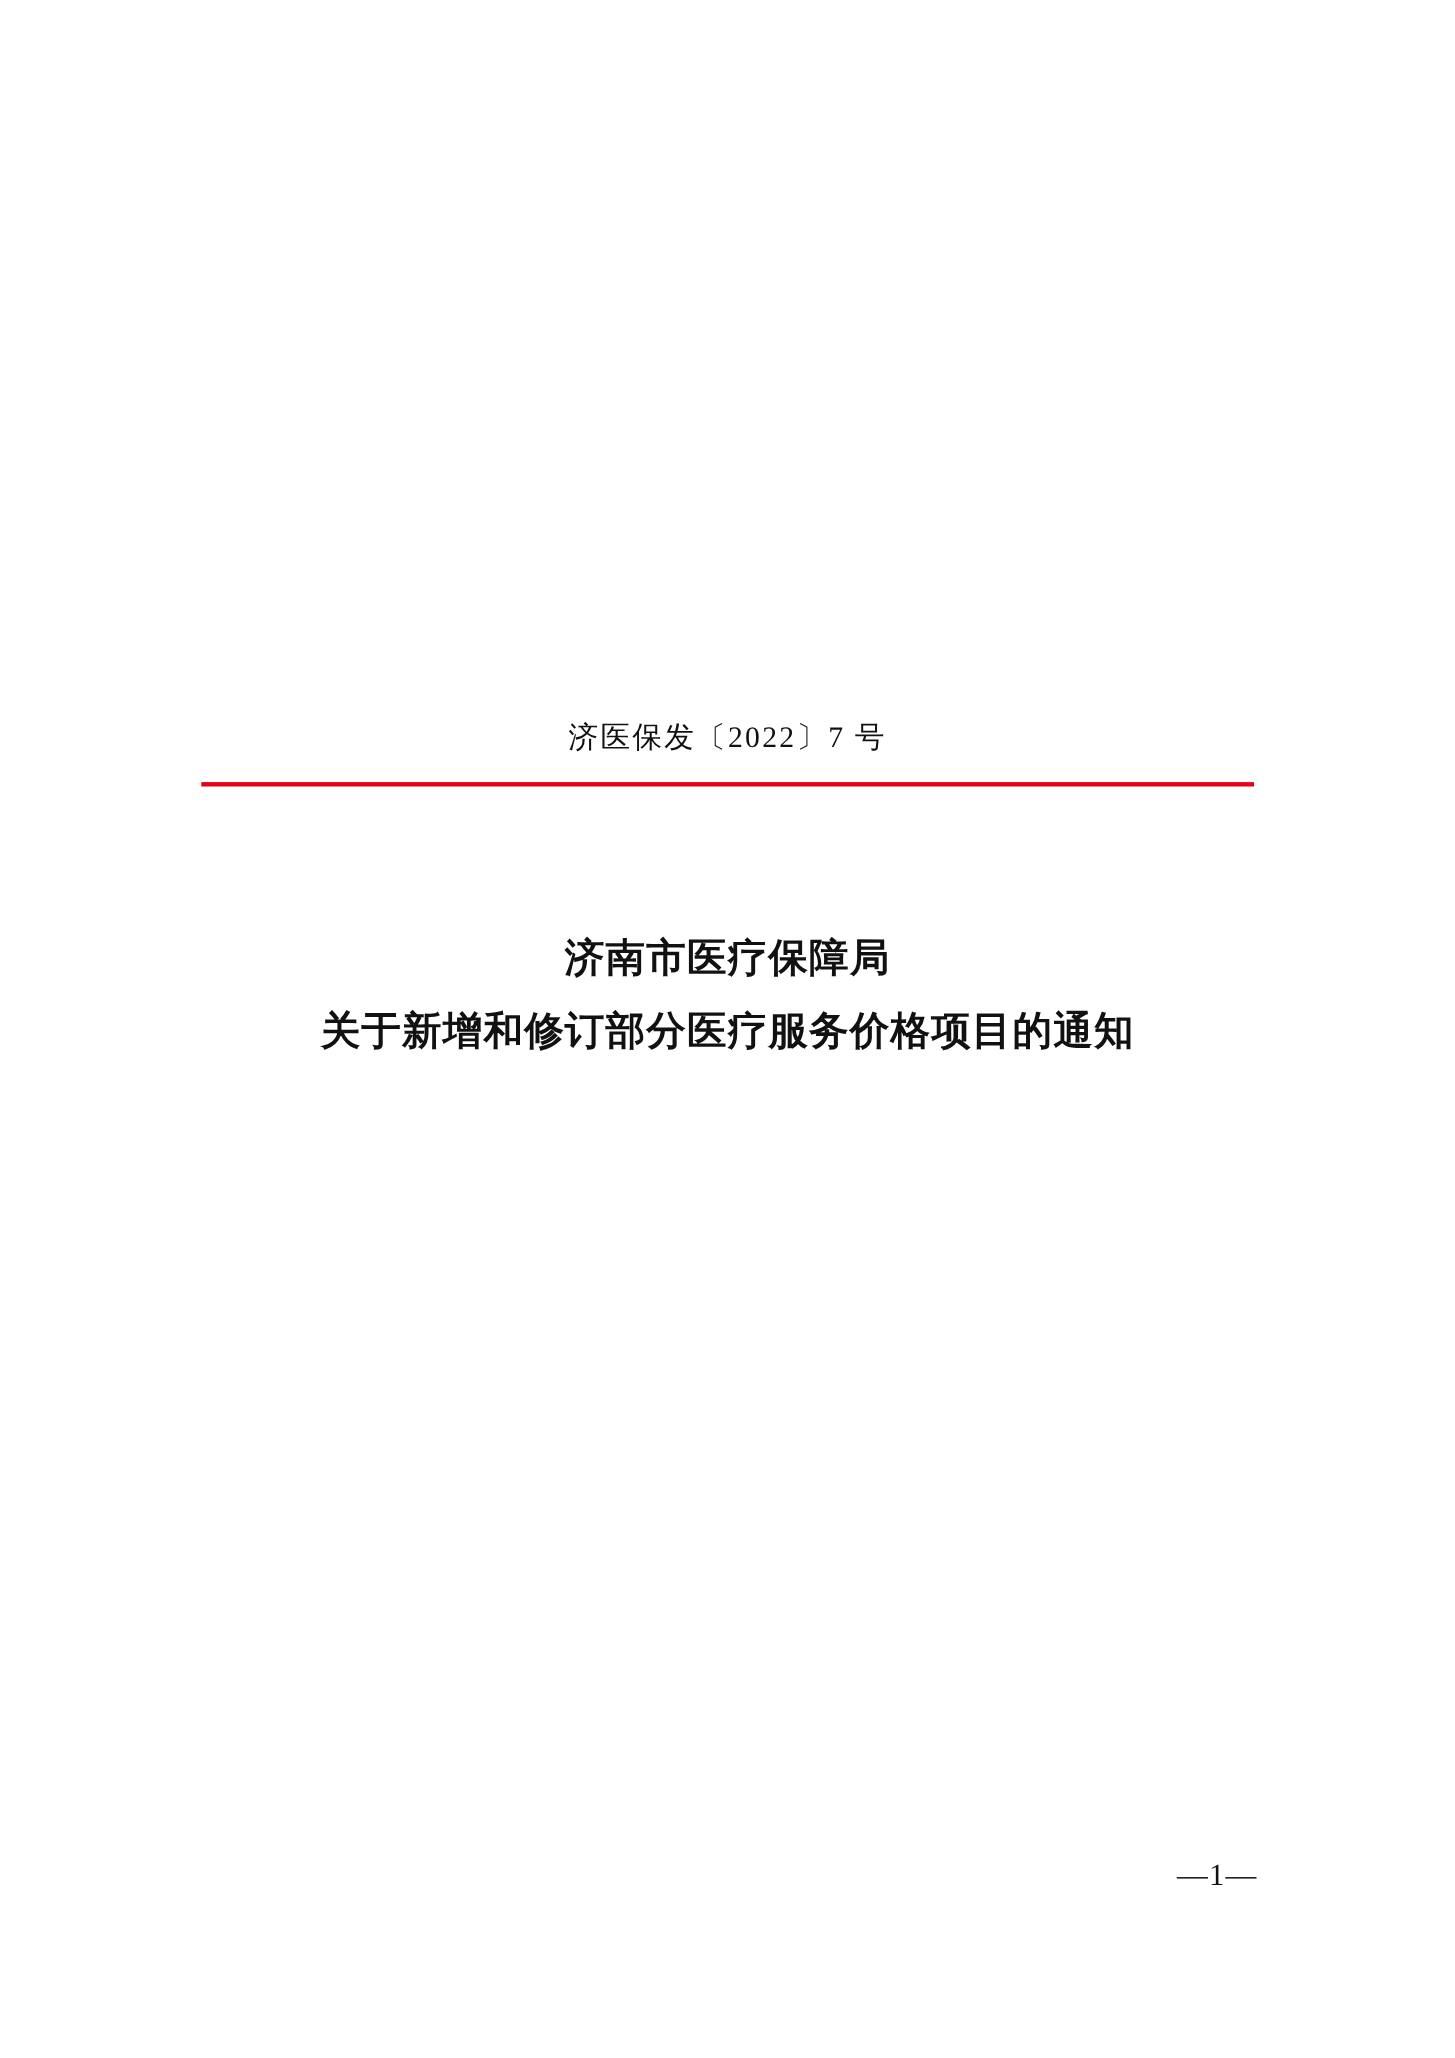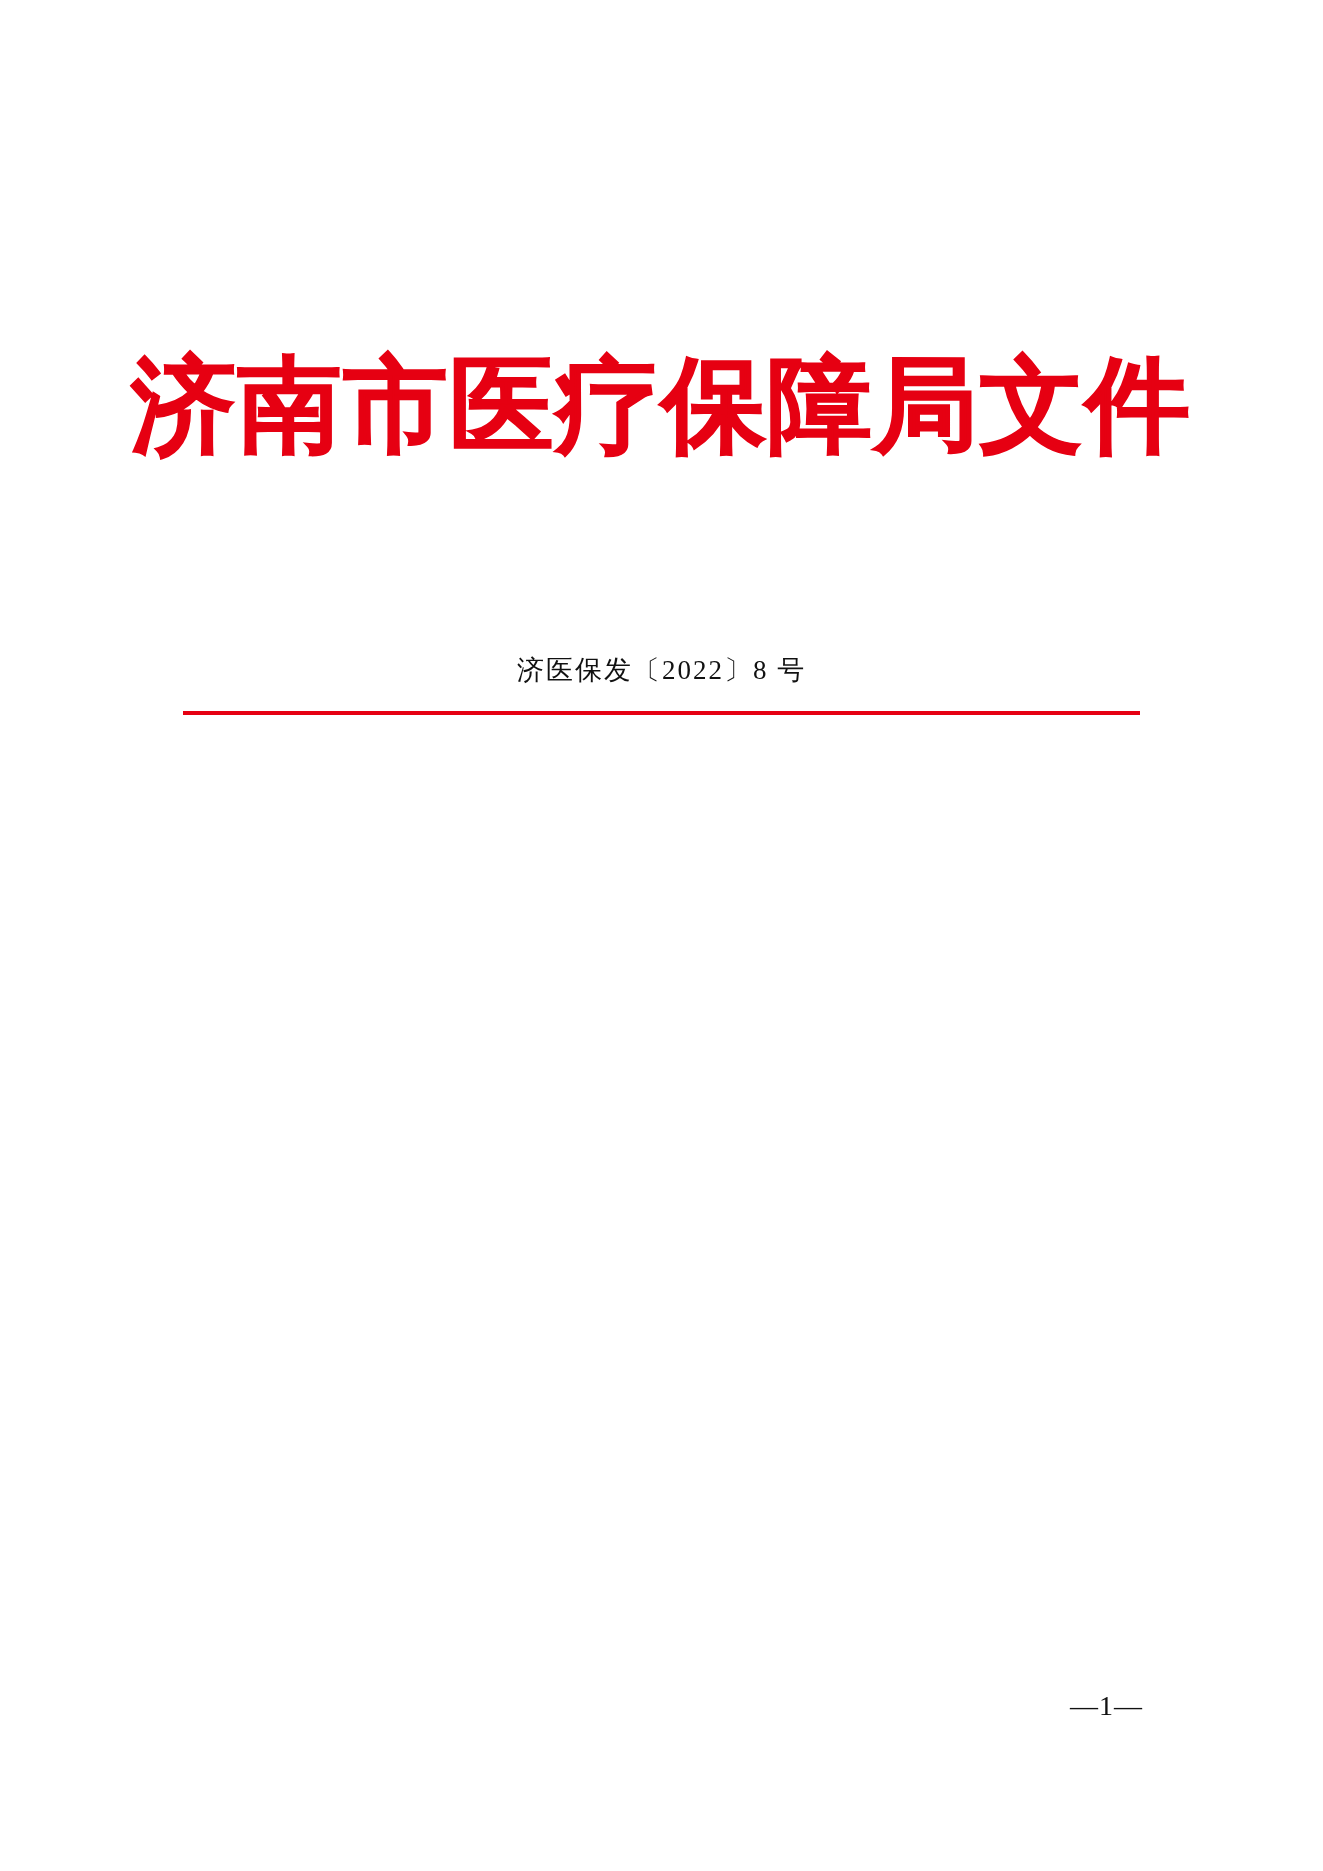--- a/index.html
+++ b/index.html
@@ -119,27 +119,28 @@
     font-size: 28px;
     letter-spacing: 1px;
     color: #111111;
   }
 </style>
 </head>
 <body>
 
 <div class="page">
 
-  <div class="masthead">
-    <div class="masthead-title">济南市医疗保障局文件</div>
-  </div>
 
-  <div class="doc-number">济医保发〔2022〕8 号</div>
+  <div class="doc-number">济医保发〔2022〕7 号</div>
 
   <div class="red-rule"></div>
 
+  <div class="title-block">
+    <div class="title-line">济南市医疗保障局</div>
+    <div class="title-line second">关于新增和修订部分医疗服务价格项目的通知</div>
+  </div>
 
   <div class="body-block">
   </div>
 
   <div class="page-number">—1—</div>
 
 </div>
 
 </body></html>

